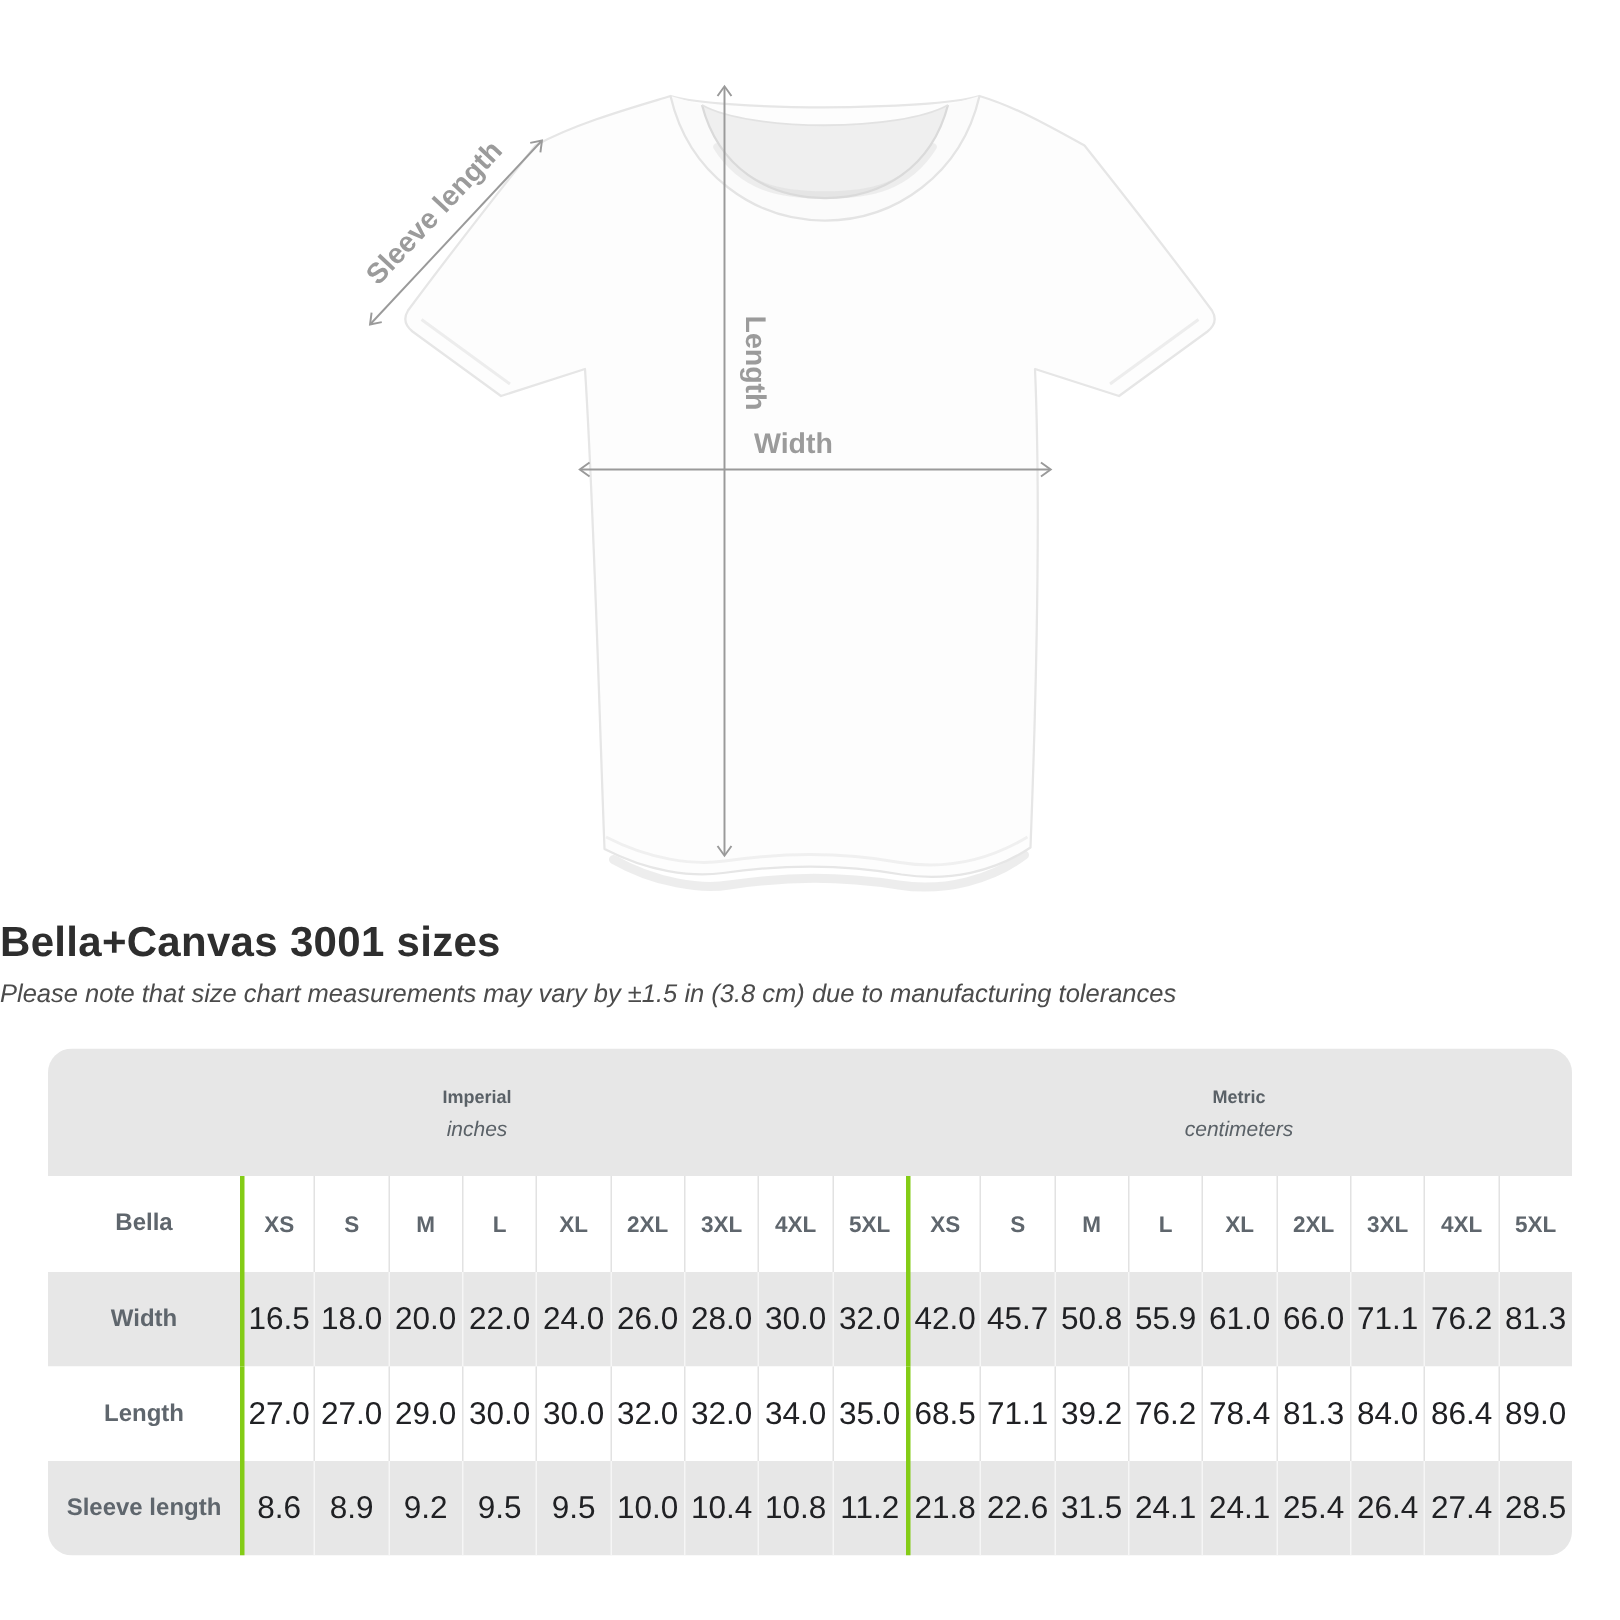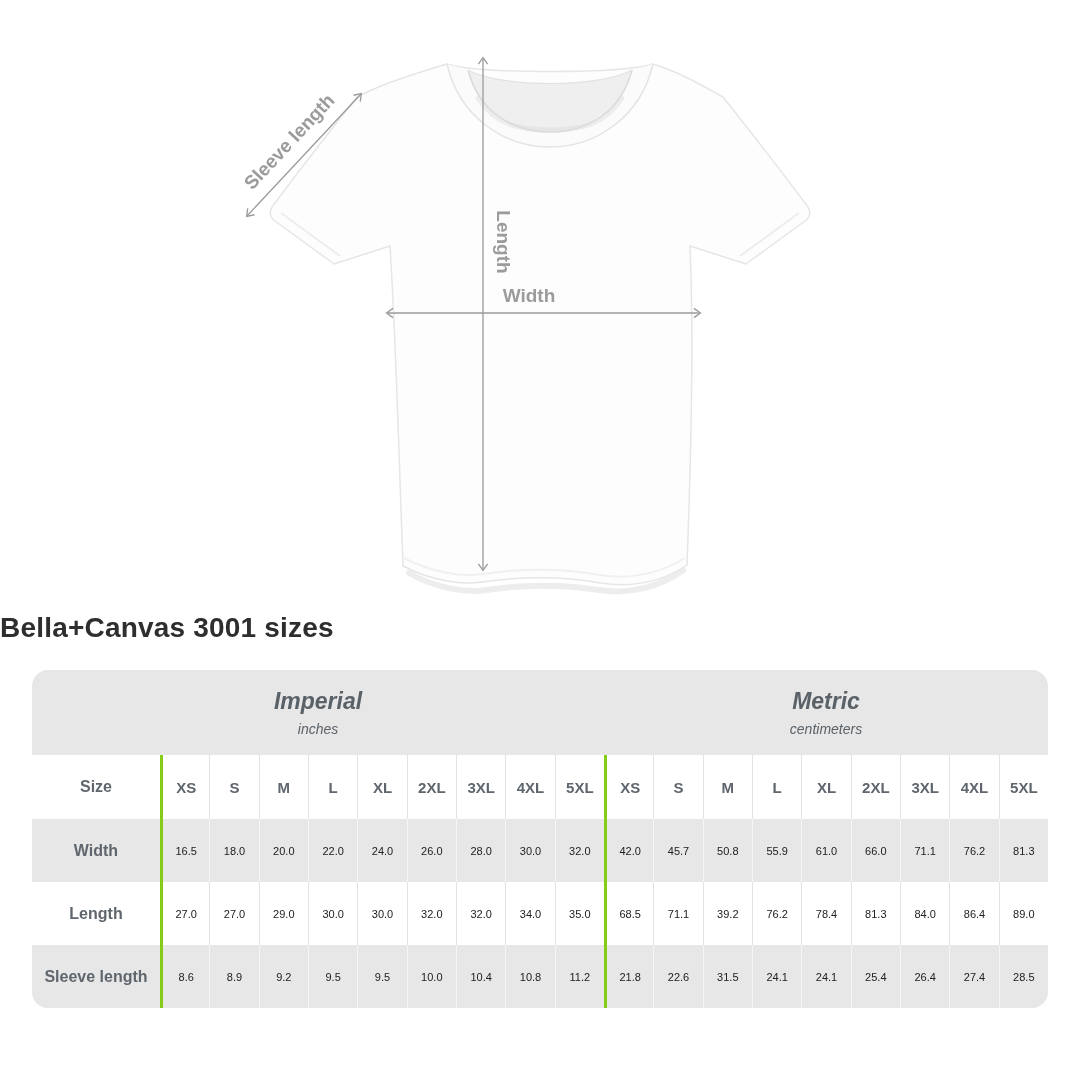--- a/index.html
+++ b/index.html
@@ -32,37 +32,37 @@
   .band {
     display: grid; grid-template-columns: 128px repeat(18, 1fr);
     height: 85px; background: #e7e7e7;
   }
   .band-cell {
     display: flex; flex-direction: column; align-items: center; justify-content: center;
     gap: 6px; color: #5a6167;
   }
   .band-imperial { grid-column: 1 / 11; }
   .band-metric   { grid-column: 11 / 20; }
-  .sec-name { font-size: 23px; font-weight: 700; font-style: italic; }
+  .sec-name { font-size: 12px; font-weight: 700; }
   .sec-unit { font-size: 14px; font-style: italic; }
 
   .grid-row {
     display: grid; grid-template-columns: 128px repeat(18, 1fr);
     height: 63px; background: #ffffff;
   }
   .grid-row.header { height: 64px; }
   .grid-row.row-alt { background: #e7e7e7; }
 
   .cell {
     display: flex; align-items: center; justify-content: center;
     white-space: nowrap;
   }
   .cell.th { color: #5f666d; font-weight: 700; font-size: 15px; }
   .cell.label { font-size: 16px; }
-  .cell.val { color: #202124; font-size: 11px; font-weight: 400; }
+  .cell.val { color: #202124; font-size: 21px; font-weight: 400; }
 
   .cell.thin { border-left: 1px solid #e2e2e2; }
   .row-alt .cell.thin { border-left-color: #f6f6f6; }
   .cell.sec-start { border-left: 3px solid #84cc16; }
 </style>
 </head>
 <body>
 
 <div class="page">
 
@@ -121,37 +121,38 @@
       <g font-family="Liberation Sans, sans-serif" font-weight="700" font-size="19" fill="#9b9b9b">
         <text x="294" y="146" text-anchor="middle" transform="rotate(-47 294 146)">Sleeve length</text>
         <text x="497" y="242" text-anchor="middle" transform="rotate(90 497 242)">Length</text>
         <text x="529" y="302" text-anchor="middle">Width</text>
       </g>
     </svg>
   </figure>
 
   <div class="title-block">
     <h1 class="page-title">Bella+Canvas 3001 sizes</h1>
+    <p class="subtitle">Please note that size chart measurements may vary by ±1.5 in (3.8 cm) due to manufacturing tolerances</p>
   </div>
 
   <div class="card">
 
     <div class="band">
       <div class="band-cell band-imperial">
         <div class="sec-name">Imperial</div>
         <div class="sec-unit">inches</div>
       </div>
       <div class="band-cell band-metric">
         <div class="sec-name">Metric</div>
         <div class="sec-unit">centimeters</div>
       </div>
     </div>
 
     <div class="grid-row header" id="sizes-row">
-      <div class="cell label th">Size</div>
+      <div class="cell label th">Bella</div>
 
     <div class="cell th sec-start">XS</div>
         <div class="cell th thin">S</div>
         <div class="cell th thin">M</div>
         <div class="cell th thin">L</div>
         <div class="cell th thin">XL</div>
         <div class="cell th thin">2XL</div>
         <div class="cell th thin">3XL</div>
         <div class="cell th thin">4XL</div>
         <div class="cell th thin">5XL</div>

